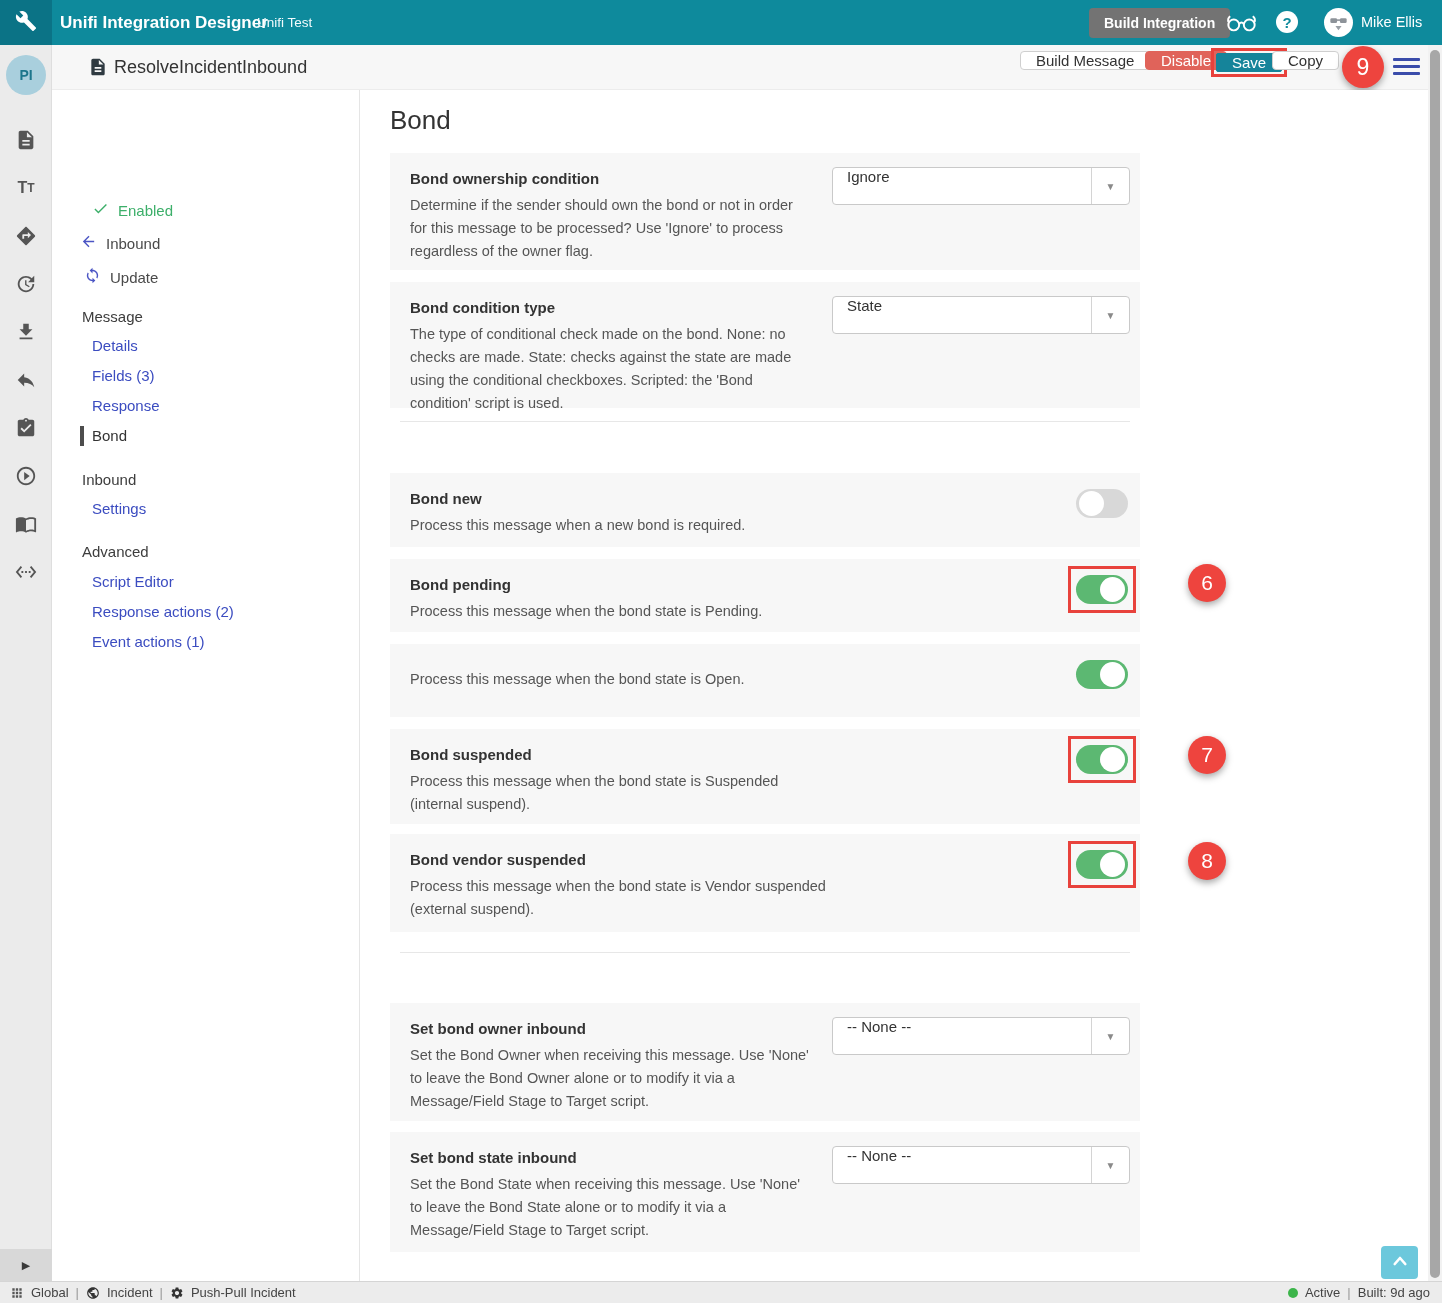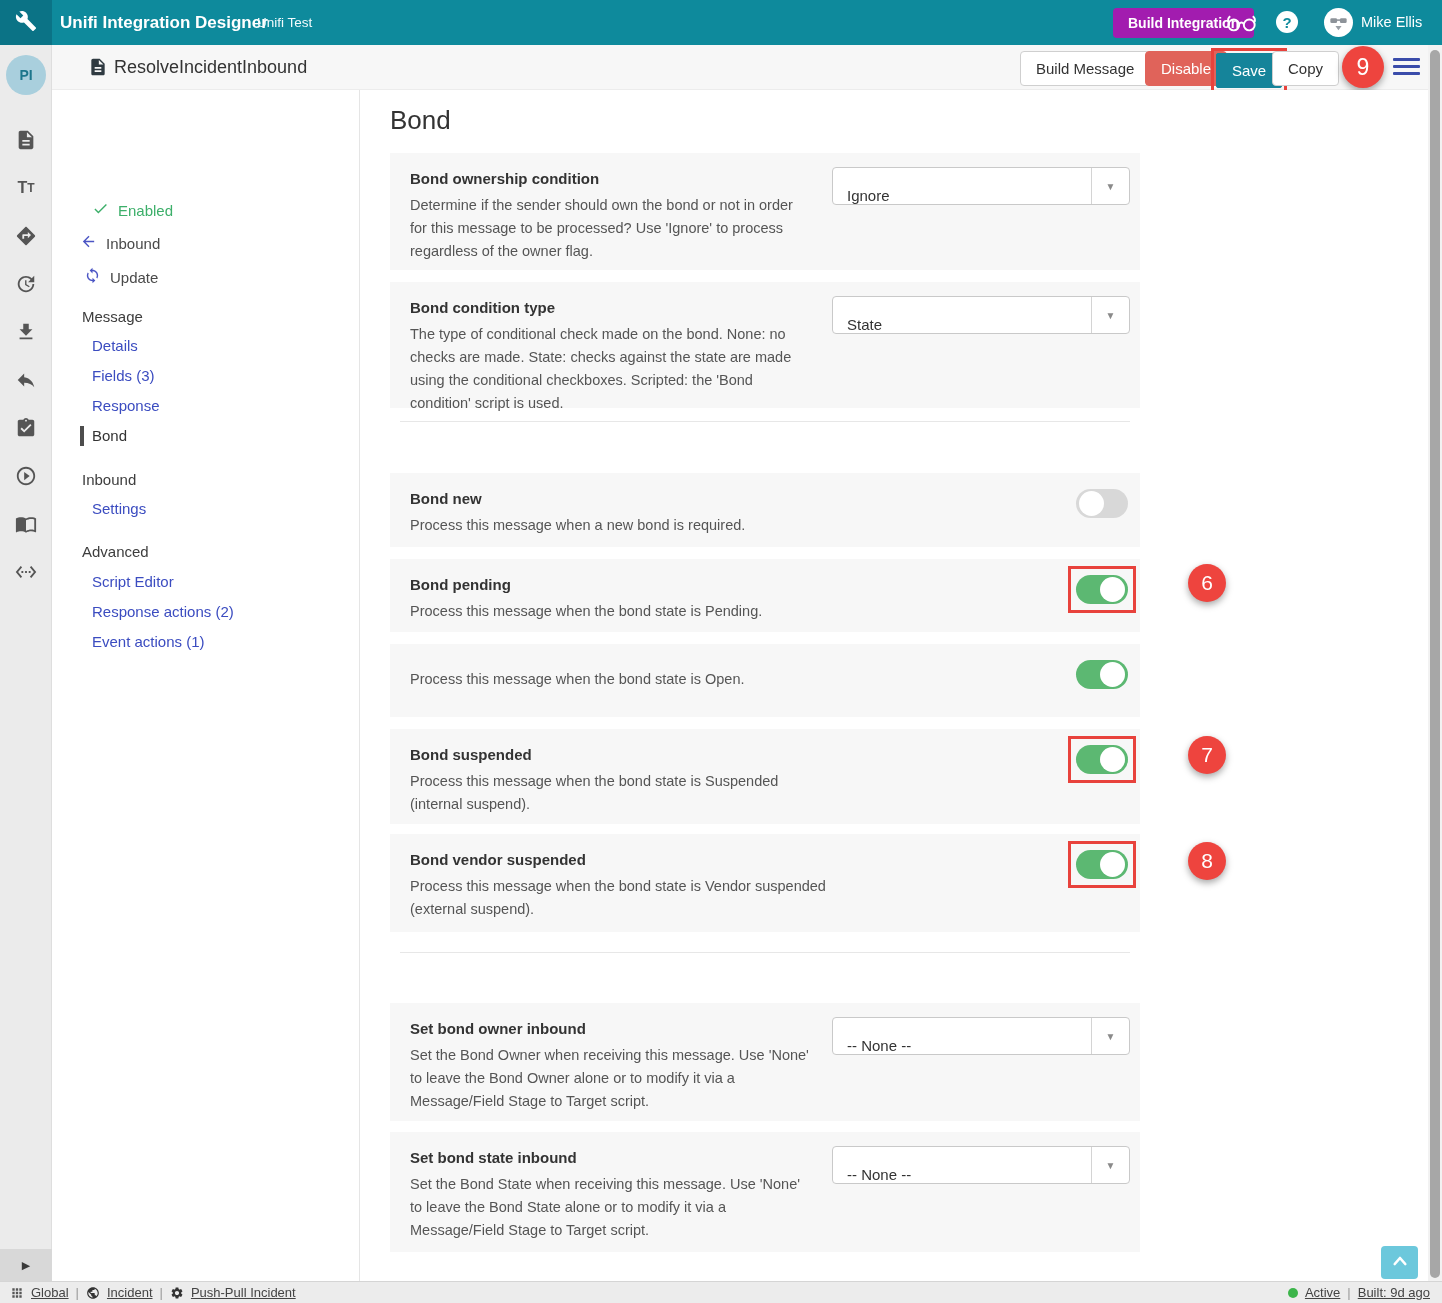--- a/index.html
+++ b/index.html
@@ -8,36 +8,36 @@
   .page { position:relative; width:1442px; height:1303px; background:#fff; overflow:hidden;
           box-shadow: inset 0 0 0 1px #9a9a9a; }
 
   
   .header { position:absolute; left:0; top:0; width:1442px; height:45px; background:#0e8a9c; }
   .wrench-box { position:absolute; left:0; top:0; width:52px; height:45px; background:#0b7386;
                 display:flex; align-items:center; justify-content:center; }
   .app-title { position:absolute; left:60px; top:13px; color:#fff; font-size:17px; font-weight:700; }
   .app-subtitle { position:absolute; left:257px; top:15px; color:#f2fbfd; font-size:13.5px; }
   .build-integration { position:absolute; left:1089px; top:8px; height:30px; padding:0 15px;
-                       background:#a21caf; border:none; border-radius:4px; color:#fff;
-                       font-size:14px; font-weight:700; font-family:inherit; display:inline-flex; align-items:center;margin-left:24px; }
+                       background:#737373; border:none; border-radius:4px; color:#fff;
+                       font-size:14px; font-weight:700; font-family:inherit; display:inline-flex; align-items:center; }
   .glasses { position:absolute; left:1226px; top:12px; }
   .help-circle { position:absolute; left:1276px; top:11px; width:22px; height:22px; border-radius:50%;
                  background:#fff; color:#0e8a9c; font-weight:700; font-size:15px;
                  display:flex; align-items:center; justify-content:center; }
   .user-avatar { position:absolute; left:1324px; top:8px; width:29px; height:29px; border-radius:50%;
                  background:#fff; display:flex; align-items:center; justify-content:center; overflow:hidden; }
   .user-name { position:absolute; left:1361px; top:14px; color:#fff; font-size:14.5px; }
 
   
   .titlebar { position:absolute; left:52px; top:45px; width:1390px; height:45px; background:#f7f7f7;
               border-bottom:1px solid #ececec; }
   .doc-icon-title { position:absolute; left:36px; top:11px; color:#2f3a41; }
   .page-title { position:absolute; left:62px; top:12px; font-size:18px; color:#333; }
-  .btn { height:35px; padding:0 15px; border-radius:4px; font-size:15px; font-family:inherit;
+  .btn { height:19px; padding:0 15px; border-radius:4px; font-size:15px; font-family:inherit;
          display:inline-flex; align-items:center; border:1px solid #cfcfcf; background:#fff; color:#333; }
   .btn-red { background:#e0635a; border-color:#e0635a; color:#fff; }
   .btn-teal { background:#15849a; border-color:#15849a; color:#fff; border-radius:2px; }
   .btn-build-message { position:absolute; left:968px; top:6px; }
   .btn-disable { position:absolute; left:1093px; top:6px; }
   .save-annotation { position:absolute; left:1159px; top:3px; border:3px solid #e8423c; padding:2px; display:inline-flex; }
   .btn-copy { position:absolute; left:1220px; top:6px; }
   .marker { position:absolute; border-radius:50%; background:#ee443e; color:#fff;
             display:flex; align-items:center; justify-content:center;
             box-shadow:0 3px 7px rgba(0,0,0,.35); }
@@ -73,38 +73,38 @@
   
   .content { position:absolute; left:360px; top:90px; width:1070px; height:1191px; background:#fff; }
   .content-heading { position:absolute; left:30px; top:15px; font-size:26px; color:#333; font-weight:400; }
   .card { position:absolute; left:30px; width:750px; background:#f7f7f7; padding:17px 20px; }
   .card-label { font-size:15px; font-weight:700; color:#333; }
   .card-desc { font-size:14.5px; color:#555; line-height:1.58; margin-top:7px; max-width:400px; }
   .card-desc.narrow { max-width:380px; }
   .divider { position:absolute; left:40px; width:730px; height:1px; background:#e7e7e7; }
 
   .select { position:absolute; right:10px; top:14px; width:298px; height:38px; background:#fff;
-            border:1px solid #c9c9c9; border-radius:4px; display:flex; align-items:flex-end; cursor:pointer; }
+            border:1px solid #c9c9c9; border-radius:4px; display:flex; align-items:flex-start; cursor:pointer; }
   .select-value { flex:1; padding-left:14px; font-size:15px; color:#333; }
   .select-arrow { width:38px; height:100%; border-left:1px solid #d4d4d4; color:#8a8a8a; font-size:10px;
                   display:flex; align-items:center; justify-content:center; }
 
   .toggle { position:absolute; right:12px; top:16px; width:52px; height:29px; border-radius:15px;
             background:#d8d8d8; cursor:pointer; }
   .toggle .knob { position:absolute; top:2px; left:3px; width:25px; height:25px; border-radius:50%; background:#fff; }
   .toggle.on { background:#5cb872; }
   .toggle.on .knob { left:auto; right:3px; }
   .ann-box { position:absolute; right:4px; top:7px; width:68px; height:47px; border:3px solid #e8423c; }
 
   .marker-sm { width:38px; height:38px; font-size:21px; }
   .m6 { left:828px; top:474px; } .m7 { left:828px; top:646px; } .m8 { left:828px; top:752px; }
 
   
   .statusbar { position:absolute; left:0; top:1281px; width:1442px; height:22px; background:#ececec;
-               border-top:1px solid #d5d5d5; display:flex; align-items:center; font-size:13px; color:#444;text-decoration:underline; }
+               border-top:1px solid #d5d5d5; display:flex; align-items:center; font-size:13px; color:#444; }
   .statusbar .left { display:flex; align-items:center; gap:7px; padding-left:10px; }
   .statusbar .right { margin-left:auto; display:flex; align-items:center; gap:7px; padding-right:12px; }
   .sep { color:#999; }
   .active-dot { width:10px; height:10px; border-radius:50%; background:#3cb54a; display:inline-block; }
   .statusbar svg { display:block; }
 
   
   .scroll-track { position:absolute; left:1428px; top:45px; width:14px; height:1236px; background:#f2f2f2; }
   .scroll-thumb { position:absolute; left:1430px; top:50px; width:10px; height:1228px; background:#a7a7a7; border-radius:5px; }
   .scroll-top { position:absolute; left:1381px; top:1246px; width:37px; height:33px; background:#6cc8dc;

